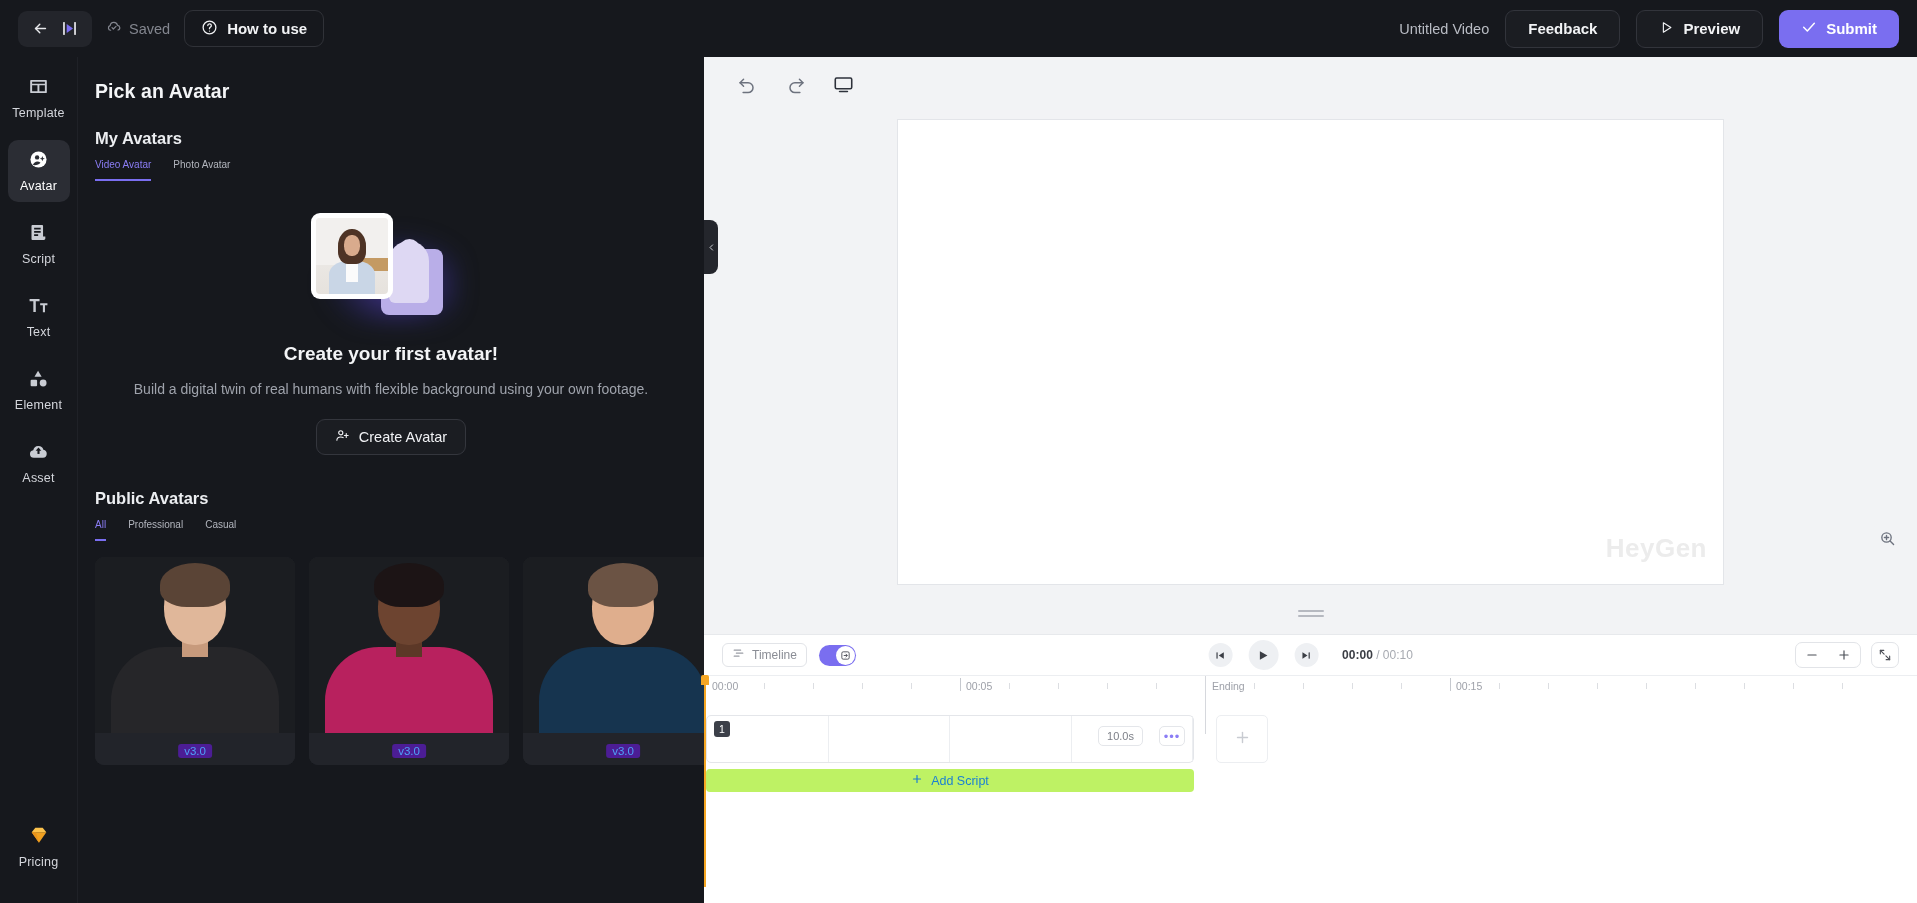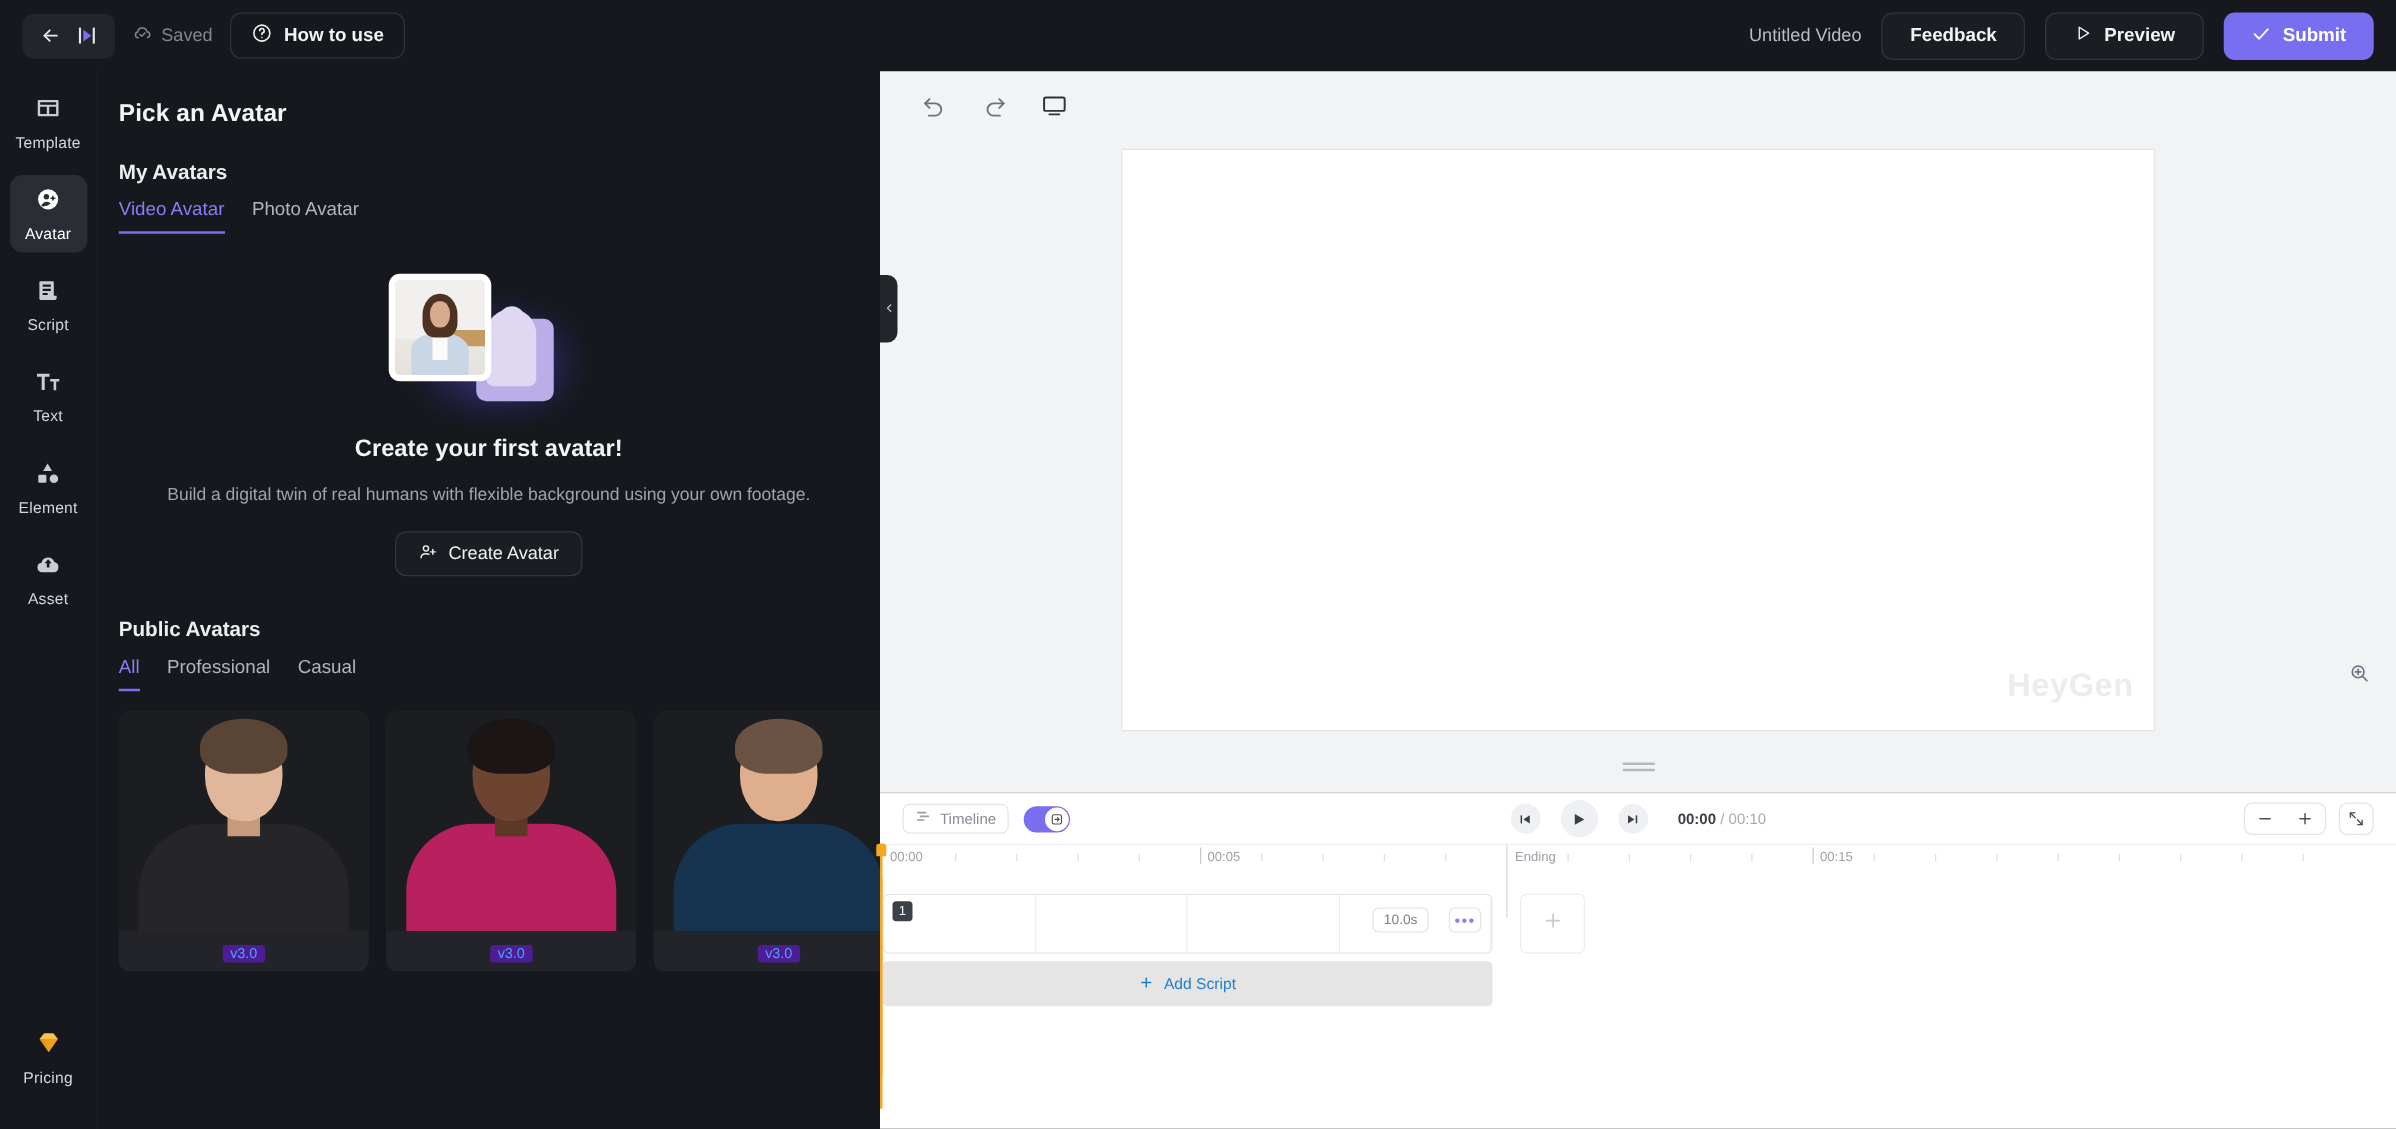--- a/index.html
+++ b/index.html
@@ -69,21 +69,21 @@
     background: #16181d; overflow: hidden;
   }
   .panel-title {
     color: #f4f5f7; font-size: 19.5px; font-weight: 700; padding: 23px 0 0 17px; letter-spacing: .1px;
   }
   .sec-title {
     color: #eceef1; font-size: 16.5px; font-weight: 700; padding: 26px 0 0 17px;
   }
   .tabrow { display: flex; gap: 22px; padding: 11px 0 0 17px; }
   .tab {
-    font-size: 15px; color: #b2b5bd; padding-bottom: 9px; cursor: pointer;
+    font-size: 10px; color: #b2b5bd; padding-bottom: 9px; cursor: pointer;
     border-bottom: 2px solid transparent;
   }
   .tab.active { color: #8b7df5; border-bottom-color: #7a6ef0; }
 
   .empty-wrap { padding-top: 32px; text-align: center; }
   .illus { position: relative; width: 160px; height: 120px; margin: 0 auto; }
   .illus-glow {
     position: absolute; left: 10px; top: 18px; width: 140px; height: 96px;
     background: radial-gradient(ellipse at 55% 55%, rgba(96,70,220,.65), rgba(40,40,120,.18) 58%, rgba(0,0,0,0) 72%);
     filter: blur(9px);
@@ -244,22 +244,22 @@
     border:1px solid #e4e6ea; border-radius:5px; background:#fff;
     color:#7c7f87; font-size:11px; display:flex; align-items:center;
   }
   .more-chip {
     position:absolute; right:8px; top:10px; width:26px; height:20px;
     border:1px solid #e4e6ea; border-radius:5px; background:#fff;
     color:#8b7df5; font-size:13px; display:flex; align-items:center; justify-content:center; cursor:pointer;
     letter-spacing:1px;
   }
   .add-script {
-    position:absolute; left:2px; top:68px; width:488px; height:36px;
-    background:#e5e5e5; border-radius:4px; display:flex; align-items:center; justify-content:center;
+    position:absolute; left:2px; top:68px; width:488px; height:23px;
+    background:#bef264; border-radius:4px; display:flex; align-items:center; justify-content:center;
     gap:8px; color:#1a7fd4; font-size:12.5px; cursor:pointer;
   }
   .add-scene-box {
     position:absolute; left:512px; top:14px; width:52px; height:48px;
     border:1px solid #eceef1; border-radius:5px; background:#fff;
     display:flex; align-items:center; justify-content:center; color:#c8cbd1; font-size:20px; cursor:pointer;
   }
   .tl-left-accent { position:absolute; left:0; top:0; width:2px; height:186px; background:#f5a623; }
 </style>
 </head>

